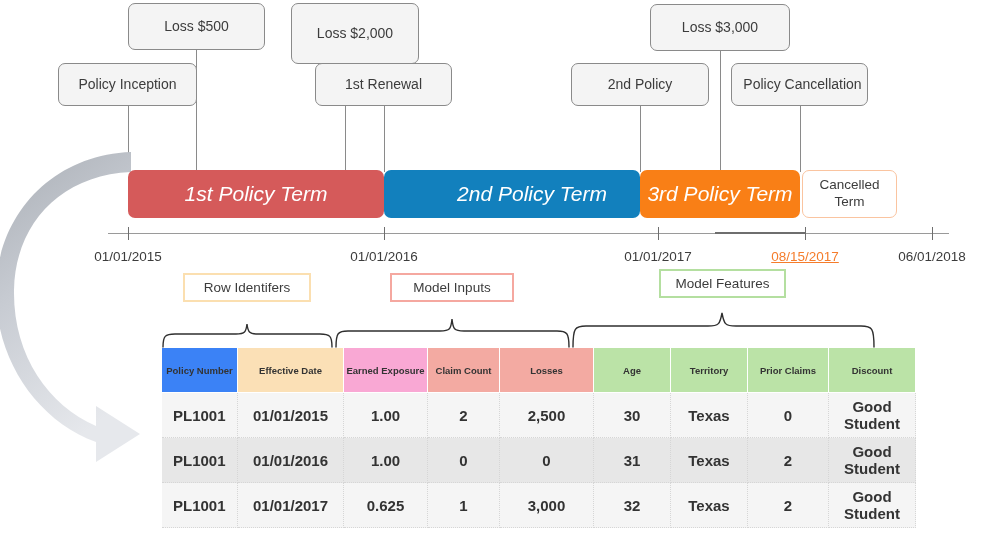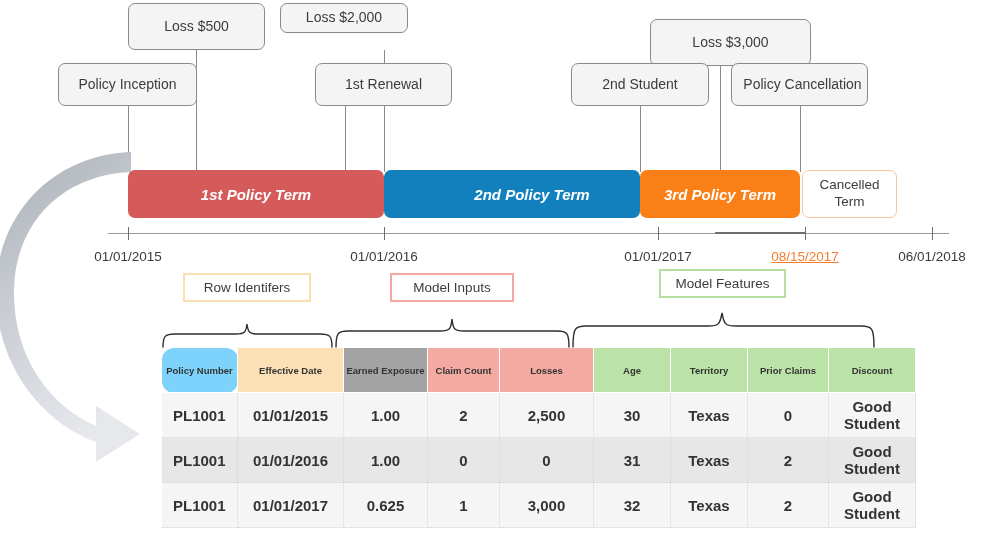--- a/index.html
+++ b/index.html
@@ -47,22 +47,22 @@
   
   .termbar {
     position: absolute;
     box-sizing: border-box;
     border-radius: 7px;
     display: flex;
     align-items: center;
     justify-content: center;
     color: #ffffff;
     font-style: italic;
-    font-weight: bold;
-    font-size: 15px;
+    font-weight: normal;
+    font-size: 21px;
     z-index: 4;
   }
   .termbar.cancelled {
     background: #ffffff;
     border: 1.5px solid #fac4a0;
     color: #3c3c3c;
     font-style: normal;
     font-weight: normal;
     font-size: 13.5px;
     line-height: 1.25;
@@ -170,25 +170,25 @@
   <div class="connector" style="left:128px; top:106px; height:66px;"></div>
   <div class="connector" style="left:196px; top:50px;  height:122px;"></div>
   <div class="connector" style="left:345px; top:106px; height:66px;"></div>
   <div class="connector" style="left:384px; top:50px;  height:122px;"></div>
   <div class="connector" style="left:640px; top:106px; height:66px;"></div>
   <div class="connector" style="left:720px; top:50px;  height:122px;"></div>
   <div class="connector" style="left:800px; top:106px; height:66px;"></div>
 
   <div id="callouts">
       <div class="callout" style="left: 128px; top: 3px; width: 137px; height: 47px;">Loss $500</div>
-      <div class="callout" style="left: 280px; top: 3px; width: 128px; height: 30px;">Loss $2,000</div>
-      <div class="callout" style="left: 650px; top: 19px; width: 161px; height: 47px;">Loss $3,000</div>
+      <div class="callout" style="left: 291px; top: 3px; width: 128px; height: 61px;">Loss $2,000</div>
+      <div class="callout" style="left: 650px; top: 4px; width: 140px; height: 47px;">Loss $3,000</div>
       <div class="callout" style="left: 58px; top: 63px; width: 139px; height: 43px;">Policy Inception</div>
       <div class="callout" style="left: 315px; top: 63px; width: 137px; height: 43px;">1st Renewal</div>
-      <div class="callout" style="left: 571px; top: 63px; width: 138px; height: 43px;">2nd Student</div>
+      <div class="callout" style="left: 571px; top: 63px; width: 138px; height: 43px;">2nd Policy</div>
       <div class="callout" style="left: 731px; top: 63px; width: 137px; height: 43px; padding-left: 6px;">Policy Cancellation</div>
     </div>
 
   <div id="terms">
       <div class="termbar" style="left: 128px; top: 170px; width: 256px; height: 48px; background: rgb(213, 90, 90);">1st Policy Term</div>
       <div class="termbar" style="left: 384px; top: 170px; width: 256px; height: 48px; background: rgb(18, 128, 189); padding-left: 40px;">2nd Policy Term</div>
       <div class="termbar" style="left: 640px; top: 170px; width: 160px; height: 48px; background: rgb(249, 127, 22);">3rd Policy Term</div>
       <div class="termbar cancelled" style="left: 802px; top: 170px; width: 95px; height: 48px;">Cancelled Term</div>
     </div>
 
@@ -225,23 +225,23 @@
                C 453,329 454,331 464,331 L 557,331 C 567,331 569,333 569,347"></path>
 
       <path d="M 573,347 C 573,328 575,326 586,326 L 708,326 C 719,326 720,324 722,313
                C 724,324 725,326 736,326 L 861,326 C 872,326 874,328 874,347"></path>
     </g>
   </svg>
 
   <table id="datatable" style="left: 161px; top: 347px;">
     <thead>
       <tr id="thead-row">
-          <th style="background: #7dd3fc; width: 71px; border-radius: 12px;">Policy Number</th>
+          <th style="background: #3b82f6; width: 71px;">Policy Number</th>
           <th style="background: rgb(251, 224, 182); width: 101px;">Effective Date</th>
-          <th style="background: #a3a3a3; width: 79px; margin-left: 36px;">Earned Exposure</th>
+          <th style="background: #f9a8d4; width: 79px; margin-left: 36px;">Earned Exposure</th>
           <th style="background: rgb(243, 170, 162); width: 67px;">Claim Count</th>
           <th style="background: rgb(243, 170, 162); width: 89px;">Losses</th>
           <th style="background: rgb(187, 227, 167); width: 72px;">Age</th>
           <th style="background: rgb(187, 227, 167); width: 72px;">Territory</th>
           <th style="background: rgb(187, 227, 167); width: 76px;">Prior Claims</th>
           <th style="background: rgb(187, 227, 167); width: 82px;">Discount</th>
         </tr>
     </thead>
     <tbody id="tbody">
         <tr class="odd">

